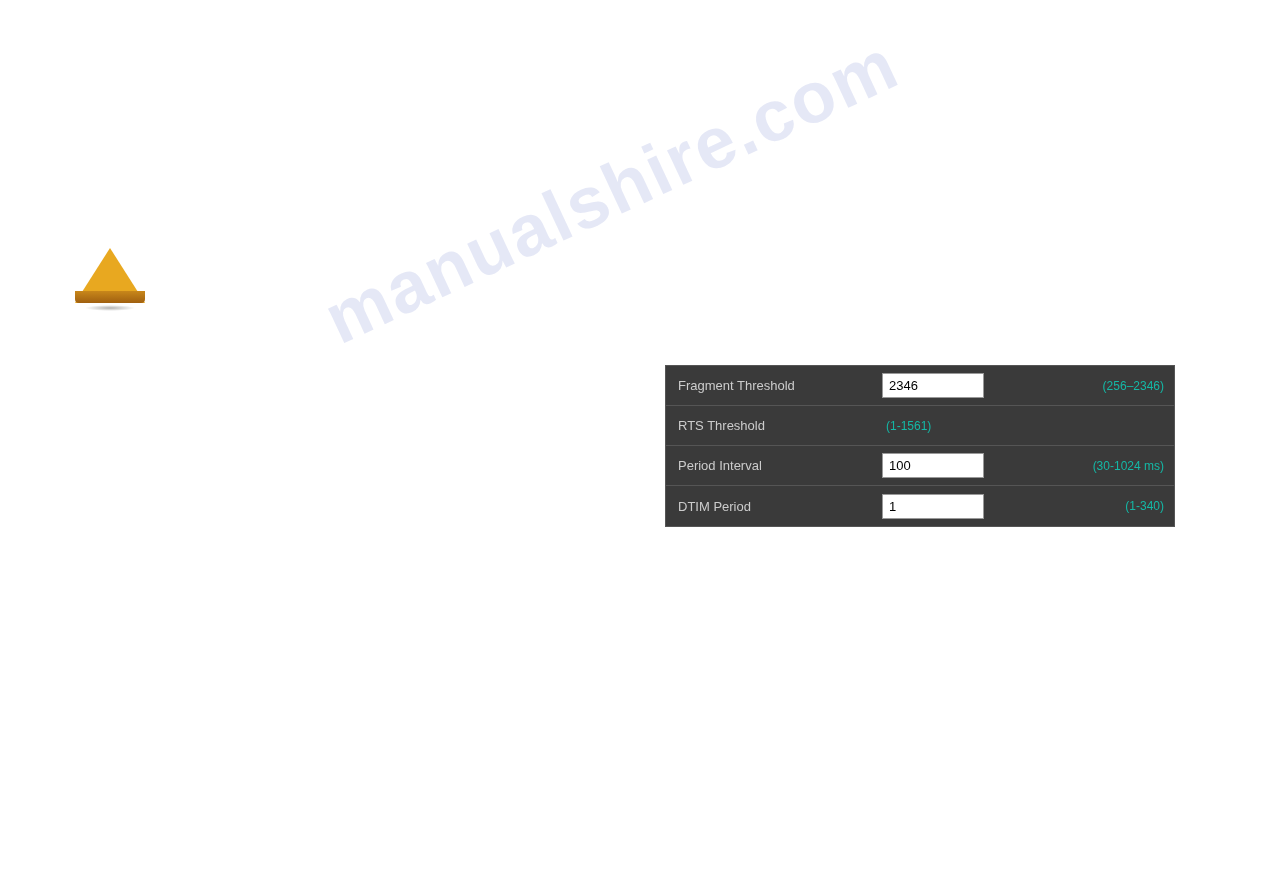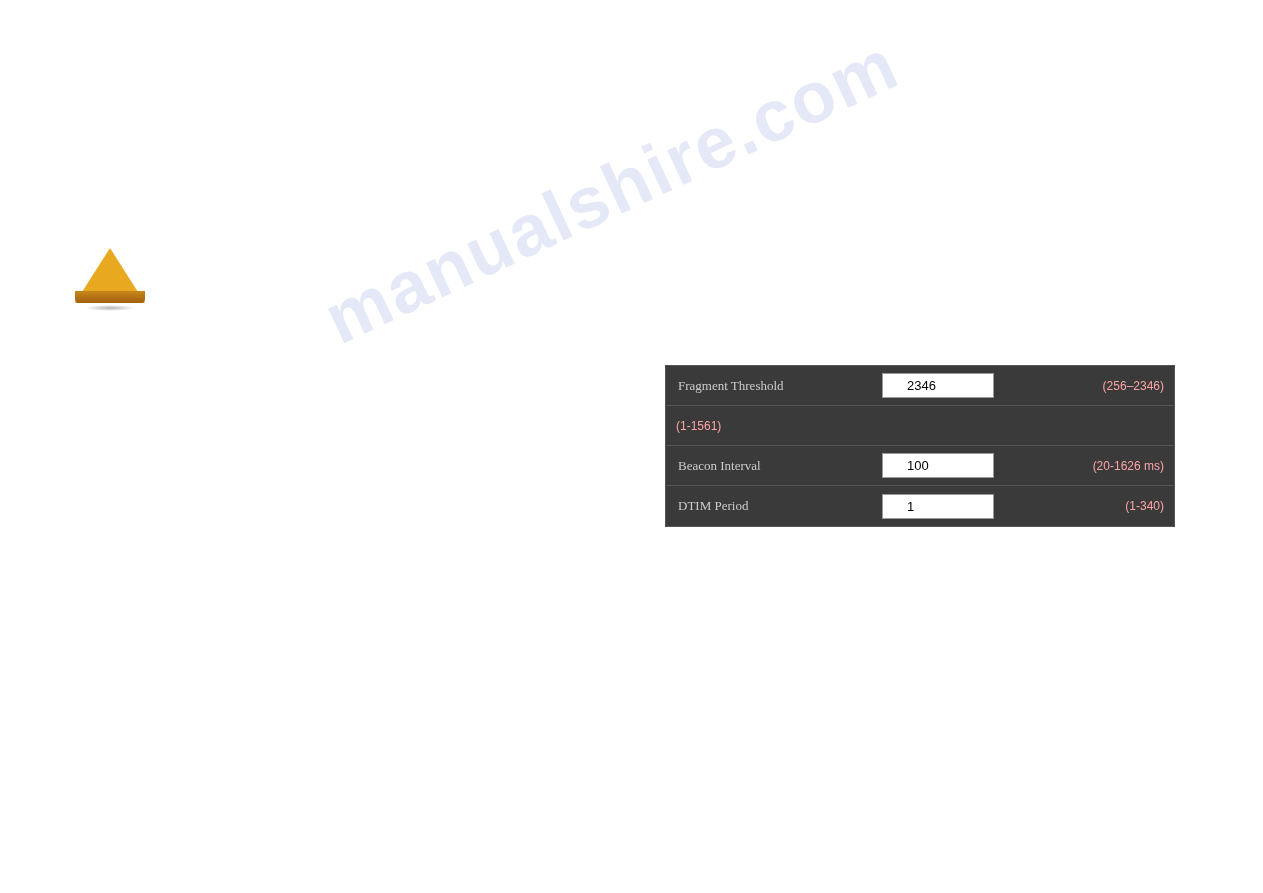--- a/index.html
+++ b/index.html
@@ -89,40 +89,39 @@
       justify-content: space-between;
     }
 
     .row-label {
       width: 210px;
       padding: 8px 12px;
       color: #cccccc;
       font-size: 13px;
       font-weight: normal;
       background-color: #3a3a3a;
-      font-family: Liberation Serif, serif;
     }
 
     .row-input {
       flex: 1;
       padding: 4px 6px;
     }
 
     .row-input input {
-      width: 112px;
-      padding: 4px 24px;
+      width: 102px;
+      padding: 4px 6px;
       background-color: #ffffff;
       border: 1px solid #999;
       font-size: 13px;
       color: #000;
     }
 
     .row-range {
       padding: 8px 10px;
-      color: #fca5a5;
+      color: #14b8a6;
       font-size: 12px;
       white-space: nowrap;
     }
   </style>
 </head>
 <body>
 
 <div class="router-icon">
   <div class="triangle"></div>
   <div class="triangle-shadow"></div>
@@ -134,29 +133,30 @@
 
   <div class="settings-row">
     <div class="row-label">Fragment Threshold</div>
     <div class="row-input">
       <input type="text" value="2346" style="">
     </div>
     <div class="row-range">(256–2346)</div>
   </div>
 
   <div class="settings-row">
+    <div class="row-label">RTS Threshold</div>
     <div class="row-range">(1-1561)</div>
   </div>
 
   <div class="settings-row">
-    <div class="row-label">Beacon Interval</div>
+    <div class="row-label">Period Interval</div>
     <div class="row-input">
       <input type="text" value="100" style="">
     </div>
-    <div class="row-range">(20-1626 ms)</div>
+    <div class="row-range">(30-1024 ms)</div>
   </div>
 
   <div class="settings-row">
     <div class="row-label">DTIM Period</div>
     <div class="row-input">
       <input type="text" value="1" style="">
     </div>
     <div class="row-range">(1-340)</div>
   </div>
 </div>

